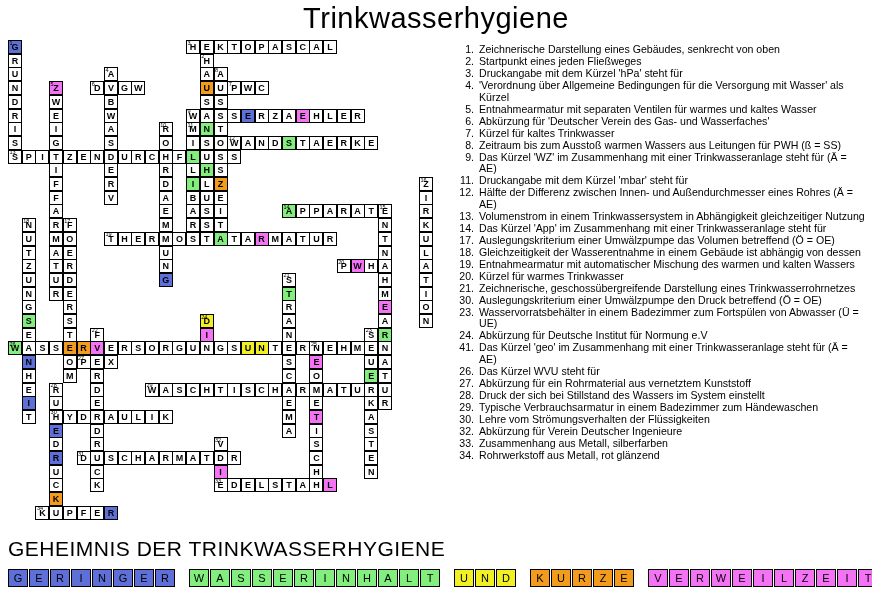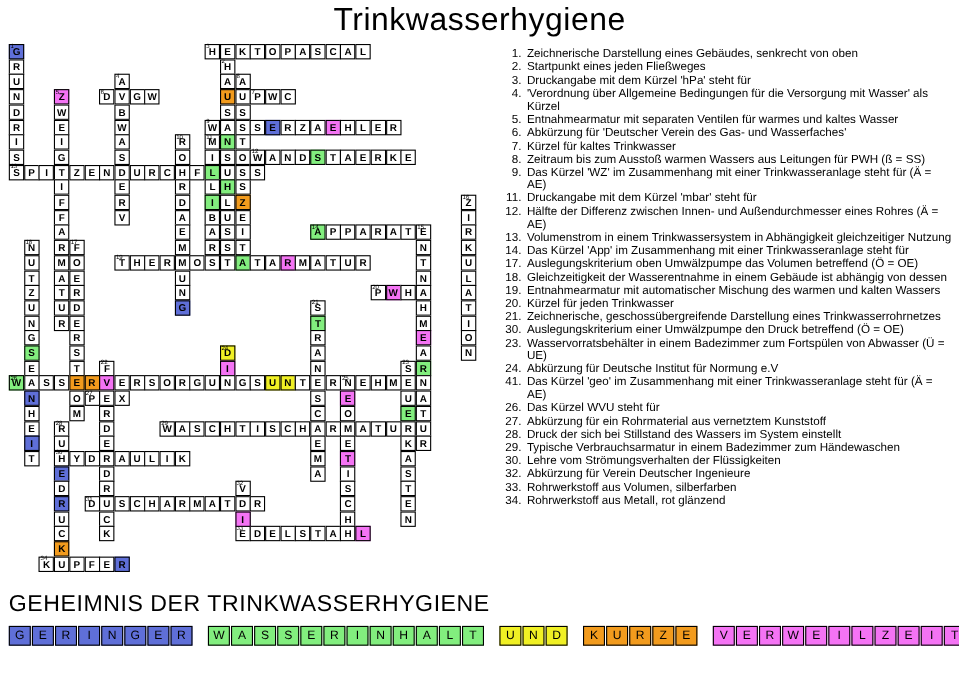--- a/index.html
+++ b/index.html
@@ -433,33 +433,33 @@
     <div class="clue">
       <span class="cnum">13.</span>
       <span class="ctext">Volumenstrom in einem Trinkwassersystem in Abhängigkeit gleichzeitiger Nutzung</span>
     </div>
     <div class="clue">
       <span class="cnum">14.</span>
       <span class="ctext">Das Kürzel 'App' im Zusammenhang mit einer Trinkwasseranlage steht für</span>
     </div>
     <div class="clue">
       <span class="cnum">17.</span>
-      <span class="ctext">Auslegungskriterium oben Umwälzpumpe das Volumen betreffend (Ö = OE)</span>
+      <span class="ctext">Auslegungskriterium einer Umwälzpumpe das Volumen betreffend (Ö = OE)</span>
     </div>
     <div class="clue">
       <span class="cnum">18.</span>
       <span class="ctext">Gleichzeitigkeit der Wasserentnahme in einem Gebäude ist abhängig von dessen</span>
     </div>
     <div class="clue">
       <span class="cnum">19.</span>
       <span class="ctext">Entnahmearmatur mit automatischer Mischung des warmen und kalten Wassers</span>
     </div>
     <div class="clue">
       <span class="cnum">20.</span>
-      <span class="ctext">Kürzel für jeden Trinkwasser</span>
+      <span class="ctext">Kürzel für warmes Trinkwasser</span>
     </div>
     <div class="clue">
       <span class="cnum">21.</span>
       <span class="ctext">Zeichnerische, geschossübergreifende Darstellung eines Trinkwasserrohrnetzes</span>
     </div>
     <div class="clue">
       <span class="cnum">30.</span>
       <span class="ctext">Auslegungskriterium einer Umwälzpumpe den Druck betreffend (Ö = OE)</span>
     </div>
     <div class="clue">
@@ -493,21 +493,21 @@
     <div class="clue">
       <span class="cnum">30.</span>
       <span class="ctext">Lehre vom Strömungsverhalten der Flüssigkeiten</span>
     </div>
     <div class="clue">
       <span class="cnum">32.</span>
       <span class="ctext">Abkürzung für Verein Deutscher Ingenieure</span>
     </div>
     <div class="clue">
       <span class="cnum">33.</span>
-      <span class="ctext">Rohrwerkstoff aus Volumen, silberfarben</span>
+      <span class="ctext">Zusammenhang aus Metall, silberfarben</span>
     </div>
     <div class="clue">
       <span class="cnum">34.</span>
       <span class="ctext">Rohrwerkstoff aus Metall, rot glänzend</span>
     </div>
   </div>
 
 <h2 class="sol-heading">GEHEIMNIS DER TRINKWASSERHYGIENE</h2>
 
 <div id="solution-boxes">

